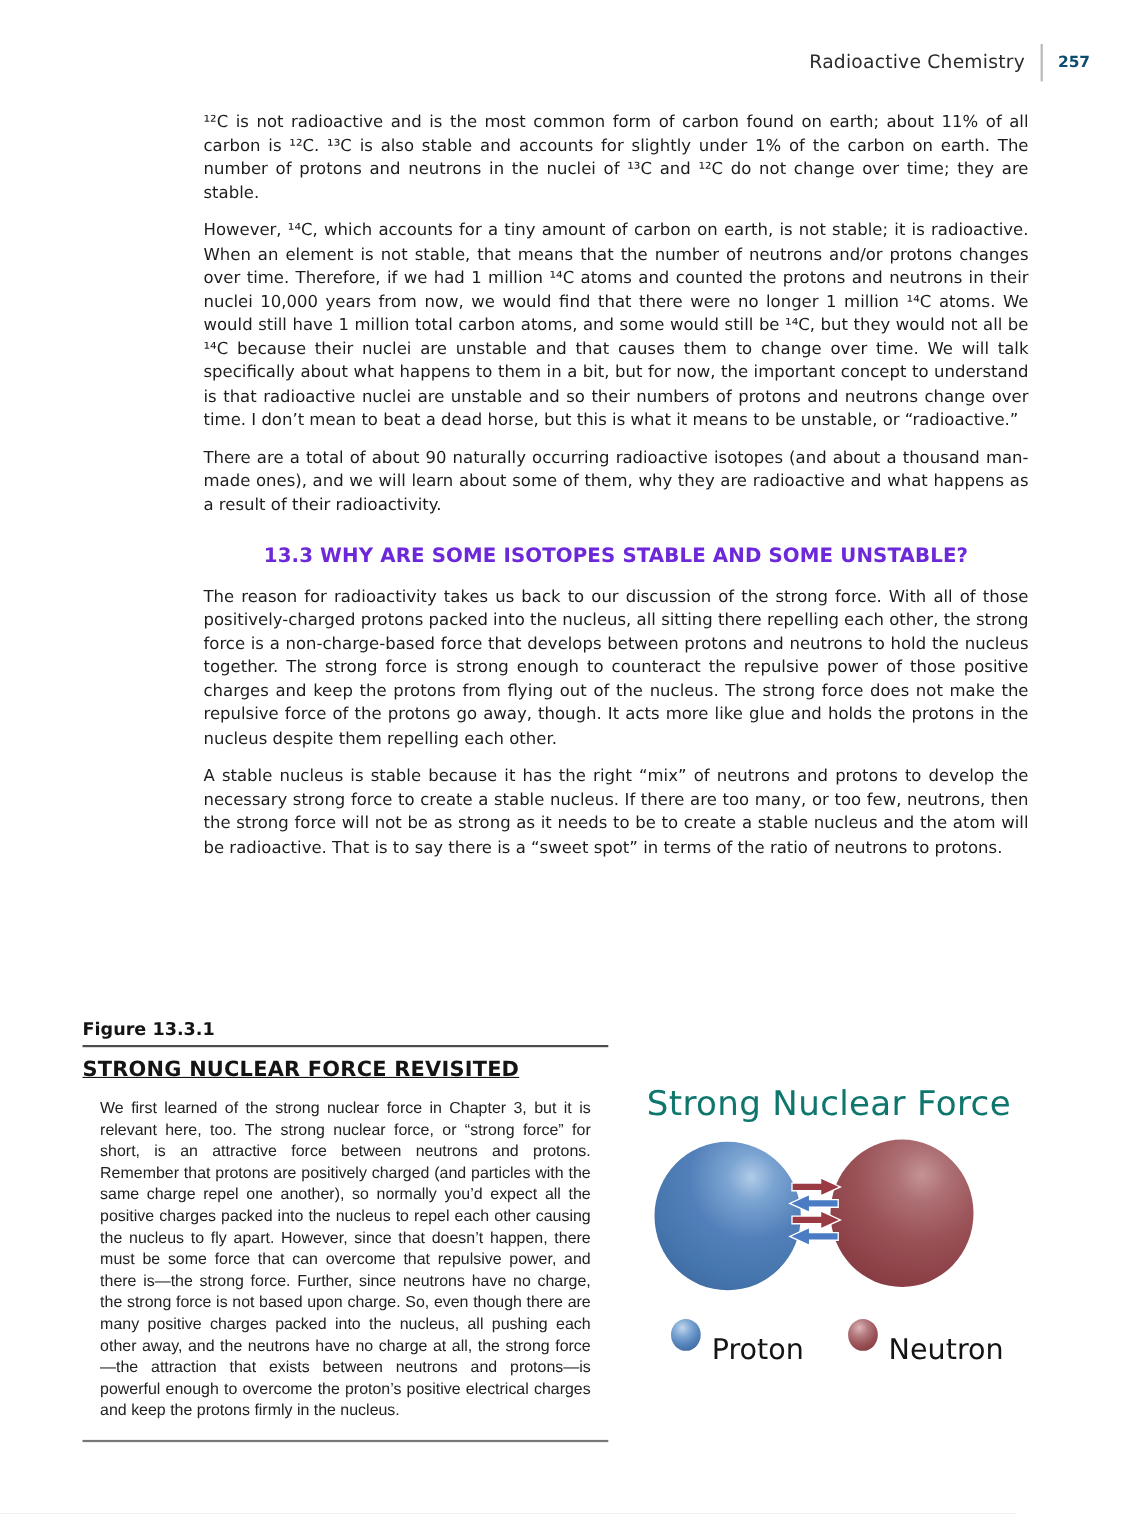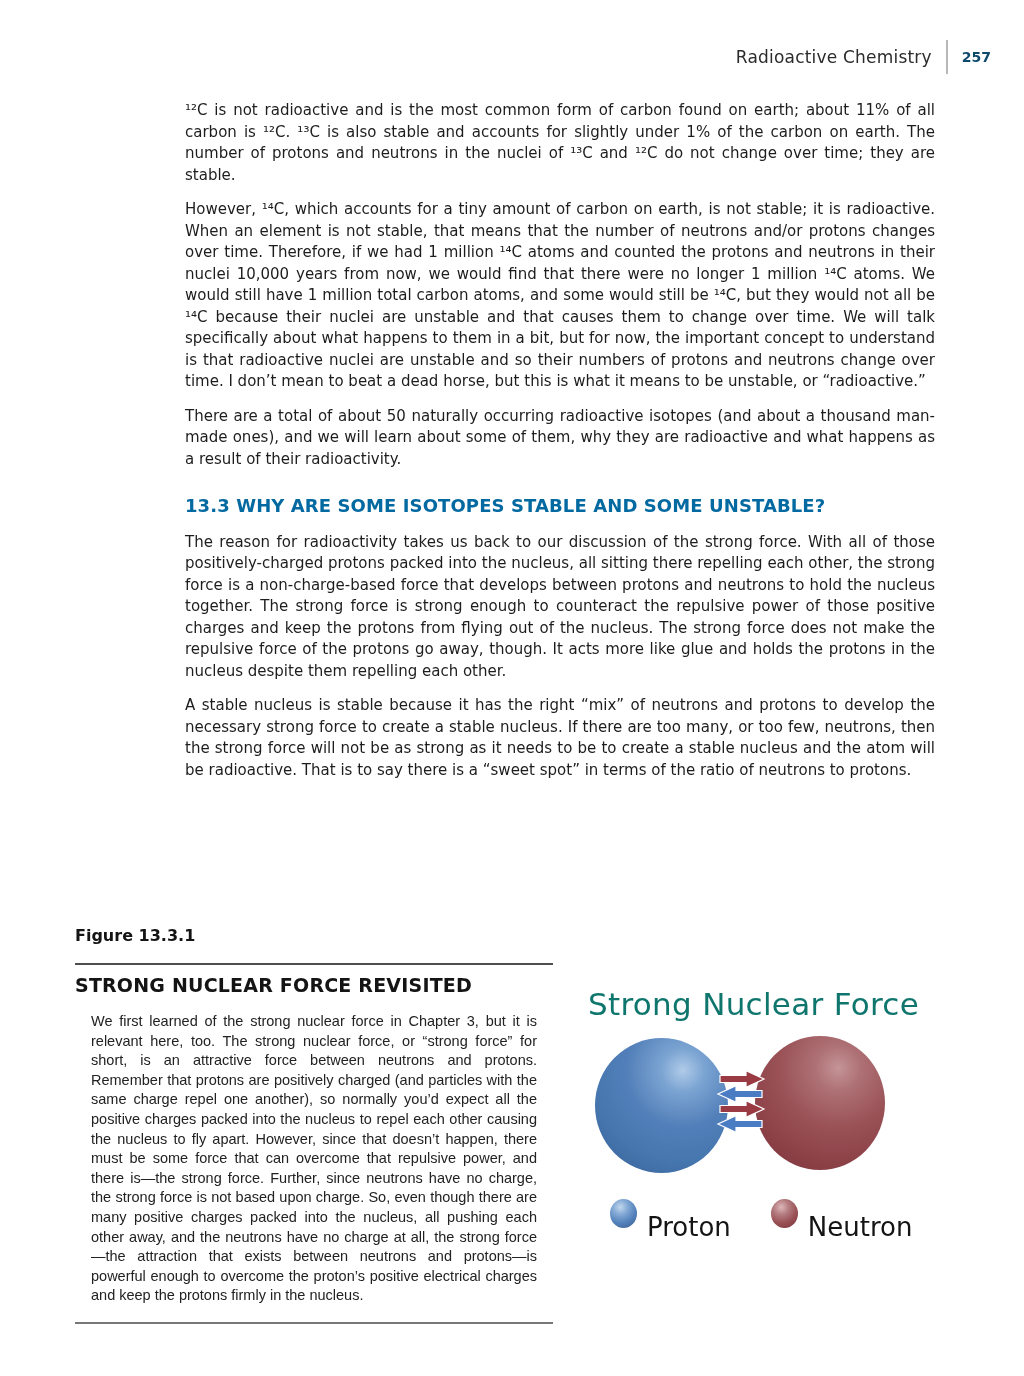--- a/index.html
+++ b/index.html
@@ -15,29 +15,29 @@
   .header-divider { width:2px; height:34px; background:#b8b8b8; margin:0 14px; }
   .header-page { font-size:14px; font-weight:bold; color:#0c4a6e; }
 
   
   .body-col {
     position:absolute; left:185px; top:100px; width:750px;
     font-size:15px; line-height:21.5px; text-align:justify;
   }
   .body-col p { margin:0 0 13px 0; }
   .section-heading {
-    font-size:18px; font-weight:bold; color:#0369a1;
-    margin:25px 0 15px 0; text-align:left; letter-spacing:0.1px;
+    font-size:18px; font-weight:bold; color:#6d28d9;
+    margin:25px 0 15px 0; text-align:center; letter-spacing:0.1px;
   }
 
   
   .figure-col { position:absolute; left:75px; top:926px; width:478px; }
-  .figure-label { font-weight:bold; font-size:16px; margin:0 0 18px 0; color:#141414; }
+  .figure-label { font-weight:bold; font-size:16px; margin:0 0 5px 0; color:#141414; }
   .figure-rule { border:0; border-top:2px solid #4d4d4d; margin:0 0 9px 0; }
-  .figure-title { font-weight:bold; font-size:19px; margin:0 0 13px 0; color:#141414; letter-spacing:0.2px; }
+  .figure-title { font-weight:bold; font-size:19px; margin:0 0 13px 0; color:#141414; letter-spacing:0.2px;text-decoration:underline; }
   .figure-text {
     font-family:"Liberation Sans", sans-serif;
     font-size:14.5px; line-height:19.6px; text-align:justify; margin:16px; color:#222;
   }
   .figure-rule-bottom { border:0; border-top:2px solid #777; margin:10px 0 0 0; }
 
   
   .illustration { position:absolute; left:588px; top:986px; width:318px; height:252px; }
   .illo-title { font-size:31px; color:#0f766e; white-space:nowrap; letter-spacing:0.3px; }
   .sphere { position:absolute; border-radius:50%; }
@@ -69,21 +69,21 @@
 
   <div class="header">
     <span class="header-title">Radioactive Chemistry</span>
     <span class="header-divider"></span>
     <span class="header-page">257</span>
   </div>
 
   <div class="body-col">
     <p>¹²C is not radioactive and is the most common form of carbon found on earth; about 11% of all carbon is ¹²C. ¹³C is also stable and accounts for slightly under 1% of the carbon on earth. The number of protons and neutrons in the nuclei of ¹³C and ¹²C do not change over time; they are stable.</p>
     <p>However, ¹⁴C, which accounts for a tiny amount of carbon on earth, is not stable; it is radioactive. When an element is not stable, that means that the number of neutrons and/or protons changes over time. Therefore, if we had 1 million ¹⁴C atoms and counted the protons and neutrons in their nuclei 10,000 years from now, we would find that there were no longer 1 million ¹⁴C atoms. We would still have 1 million total carbon atoms, and some would still be ¹⁴C, but they would not all be ¹⁴C because their nuclei are unstable and that causes them to change over time. We will talk specifically about what happens to them in a bit, but for now, the important concept to understand is that radioactive nuclei are unstable and so their numbers of protons and neutrons change over time.  I don’t mean to beat a dead horse, but this is what it means to be unstable, or “radioactive.”</p>
-    <p>There are a total of about 50 naturally occurring radioactive isotopes (and about a thousand man-made ones), and we will learn about some of them, why they are radioactive and what happens as a result of their radioactivity.</p>
+    <p>There are a total of about 90 naturally occurring radioactive isotopes (and about a thousand man-made ones), and we will learn about some of them, why they are radioactive and what happens as a result of their radioactivity.</p>
     <h2 class="section-heading">13.3 WHY ARE SOME ISOTOPES STABLE AND SOME UNSTABLE?</h2>
     <p>The reason for radioactivity takes us back to our discussion of the strong force. With all of those positively-charged protons packed into the nucleus, all sitting there repelling each other, the strong force is a non-charge-based force that develops between protons and neutrons to hold the nucleus together. The strong force is strong enough to counteract the repulsive power of those positive charges and keep the protons from flying out of the nucleus. The strong force does not make the repulsive force of the protons go away, though. It acts more like glue and holds the protons in the nucleus despite them repelling each other.</p>
     <p>A stable nucleus is stable because it has the right “mix” of neutrons and protons to develop the necessary strong force to create a stable nucleus. If there are too many, or too few, neutrons, then the strong force will not be as strong as it needs to be to create a stable nucleus and the atom will be radioactive. That is to say there is a “sweet spot” in terms of the ratio of neutrons to protons.</p>
   </div>
 
   <div class="figure-col">
     <div class="figure-label">Figure 13.3.1</div>
     <hr class="figure-rule">
     <div class="figure-title">STRONG NUCLEAR FORCE REVISITED</div>
     <p class="figure-text">We first learned of the strong nuclear force in Chapter 3, but it is relevant here, too. The strong nuclear force, or “strong force” for short, is an attractive force between neutrons and protons. Remember that protons are positively charged (and particles with the same charge repel one another), so normally you’d expect all the positive charges packed into the nucleus to repel each other causing the nucleus to fly apart. However, since that doesn’t happen, there must be some force that can overcome that repulsive power, and there is—the strong force. Further, since neutrons have no charge, the strong force is not based upon charge. So, even though there are many positive charges packed into the nucleus, all pushing each other away, and the neutrons have no charge at all, the strong force—the attraction that exists between neutrons and protons—is powerful enough to overcome the proton’s positive electrical charges and keep the protons firmly in the nucleus.</p>

